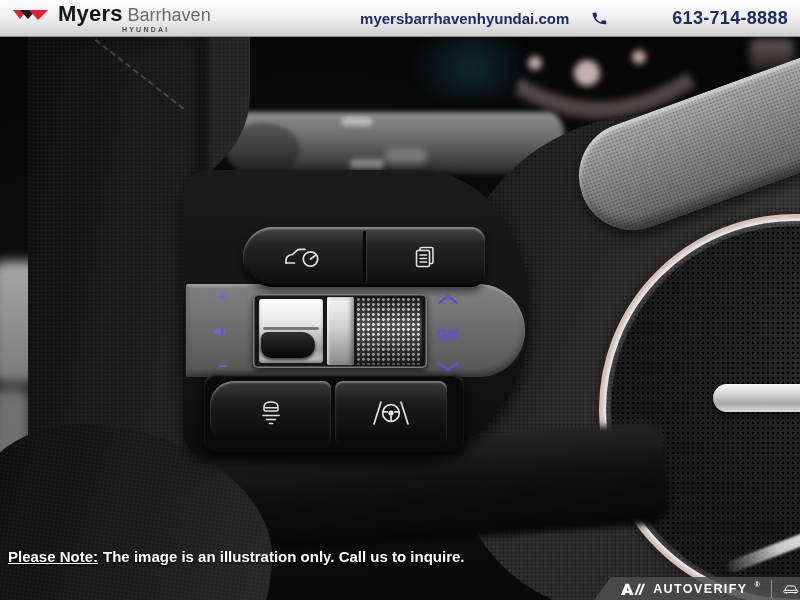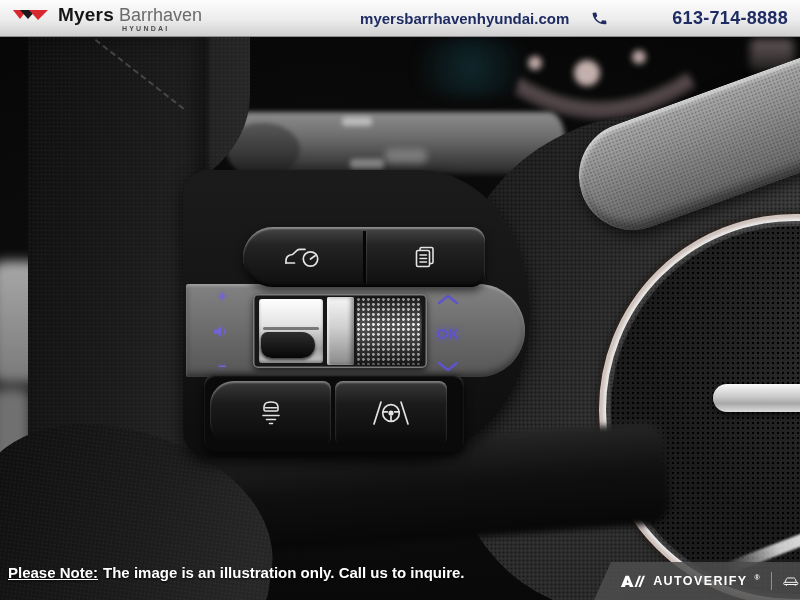--- a/index.html
+++ b/index.html
@@ -7,21 +7,21 @@
         font-family:"Liberation Sans",sans-serif;background:#000;}
 
   
   .header{position:absolute;left:0;top:0;width:800px;height:37px;
     background:linear-gradient(180deg,#fdfdfd 0%,#ececec 55%,#cfcfcf 100%);
     border-bottom:1px solid #8f8f8f;display:flex;align-items:center;
     justify-content:space-between;box-sizing:border-box;padding:0 12px;z-index:40;}
   .logo{display:flex;align-items:center;gap:6px;}
   .logo-text{line-height:1;}
   .logo-line1{display:flex;align-items:baseline;gap:5px;}
-  .dealer-name{font-size:19px;font-weight:700;color:#161616;letter-spacing:.2px;}
+  .dealer-name{font-size:22px;font-weight:700;color:#161616;letter-spacing:.2px;}
   .dealer-loc{font-size:18px;font-weight:400;color:#6b6b6b;}
   .dealer-brand{font-size:7px;letter-spacing:2.2px;color:#4d4d4d;margin-left:64px;margin-top:1px;font-weight:700;}
   .contact{display:flex;align-items:center;gap:22px;}
   .website{font-size:15px;font-weight:700;color:#1e2c63;}
   .phone-num{font-size:18px;font-weight:700;color:#1e2c63;letter-spacing:.3px;margin-left:42px;}
   .phone-ic{transform:rotate(-6deg);display:block;}
 
   
   .photo{position:absolute;left:0;top:37px;width:800px;height:563px;overflow:hidden;
     background:radial-gradient(140% 100% at 40% 55%, #101010 0%, #070707 60%, #030303 100%);}
@@ -151,25 +151,25 @@
     box-shadow:inset 0 2px 2px rgba(255,255,255,.35);
     display:flex;align-items:center;justify-content:center;}
   .btn-lane{left:131px;top:7px;width:112px;height:64px;border-radius:8px;
     background:linear-gradient(180deg,#3a3a3a 0%,#1b1b1b 35%,#090909 100%);
     box-shadow:inset 0 2px 2px rgba(255,255,255,.35);
     display:flex;align-items:center;justify-content:center;}
   .vignette{left:0;top:0;width:800px;height:563px;pointer-events:none;
     background:radial-gradient(120% 105% at 45% 45%, rgba(0,0,0,0) 65%, rgba(0,0,0,.35) 100%);}
 
   
-  .note{position:absolute;left:8px;top:564px;z-index:50;color:#fff;font-size:15px;
+  .note{position:absolute;left:8px;top:548px;z-index:50;color:#fff;font-size:15px;
     text-shadow:0 1px 2px rgba(0,0,0,.95);}
   .note b{font-weight:700;text-decoration:underline;margin-right:5px;}
   .note span{font-weight:600;}
-  .av-band{position:absolute;right:0;bottom:0;z-index:50;width:206px;height:38px;
+  .av-band{position:absolute;right:0;bottom:0;z-index:50;width:206px;height:23px;
     background:rgba(78,78,78,.85);clip-path:polygon(17px 0,100% 0,100% 100%,0 100%);
     display:flex;align-items:center;padding-left:25px;box-sizing:border-box;gap:7px;}
   .av-name{color:#fff;font-size:12.5px;font-weight:800;letter-spacing:1.4px;}
   .av-reg{color:#fff;font-size:7px;vertical-align:top;position:relative;top:-4px;font-weight:700;}
   .av-div{width:1px;height:18px;background:rgba(255,255,255,.4);margin:0 4px;}
 </style>
 </head>
 <body>
 
 <div class="page">

